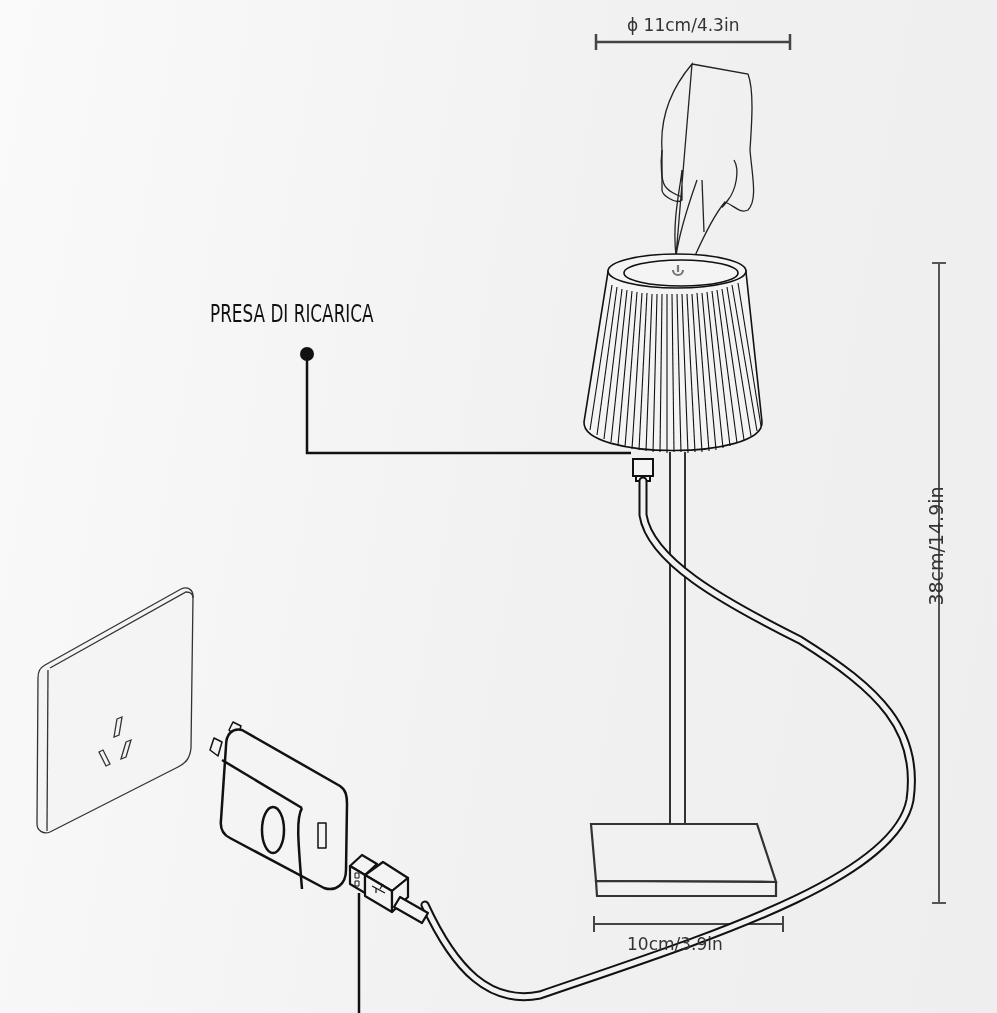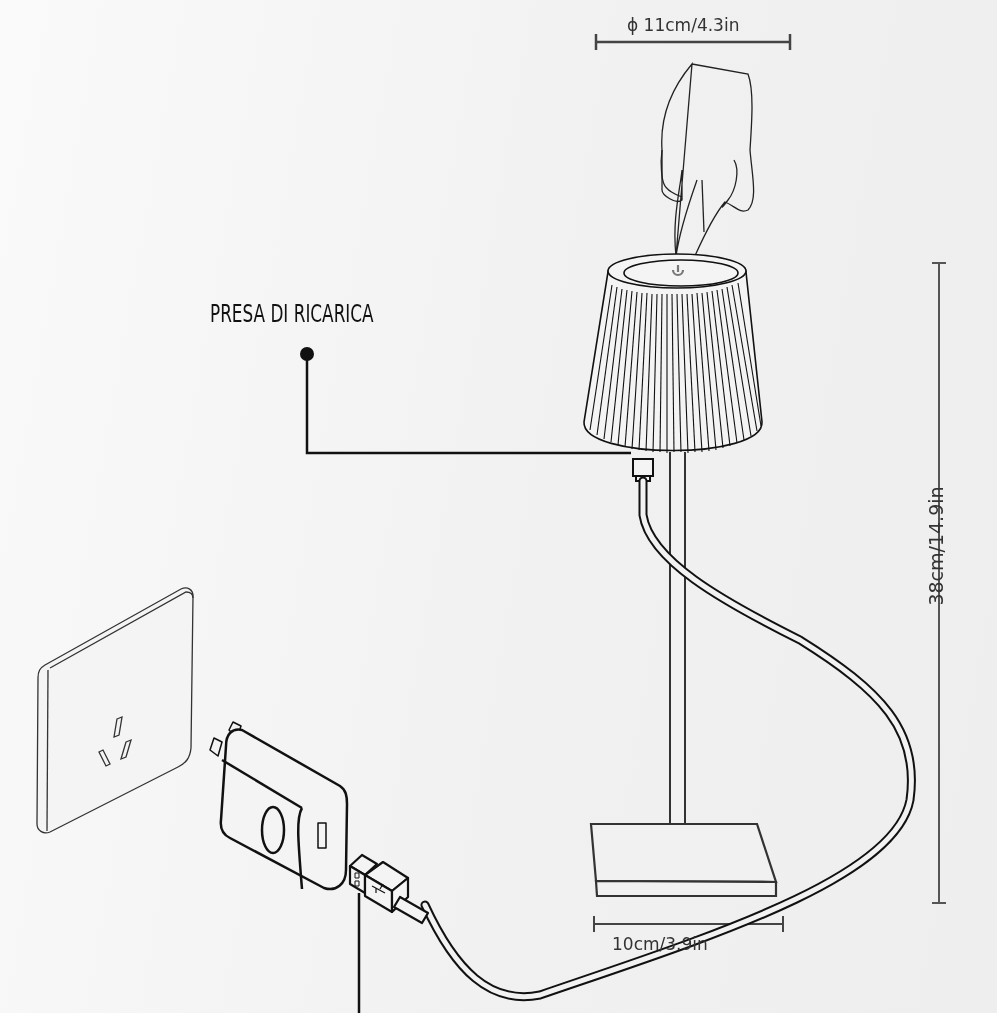--- a/index.html
+++ b/index.html
@@ -138,15 +138,15 @@
 
     <line x1="359" y1="893" x2="359" y2="1013" stroke="#111" stroke-width="2.5"></line>
   </svg>
 
   <div class="callout">PRESA DI RICARICA</div>
 
   <div class="dim-text" style="left:593px; top:15px;margin-left:34px;">ϕ 11cm/4.3in</div>
 
   <div class="dim-text" id="dim-height-label">38cm/14.9in</div>
 
-  <div class="dim-text" style="left:612px; top:934px;">10cm/3.9in</div>
+  <div class="dim-text" style="left:627px; top:934px;">10cm/3.9in</div>
 
 </div>
 
 </body></html>

